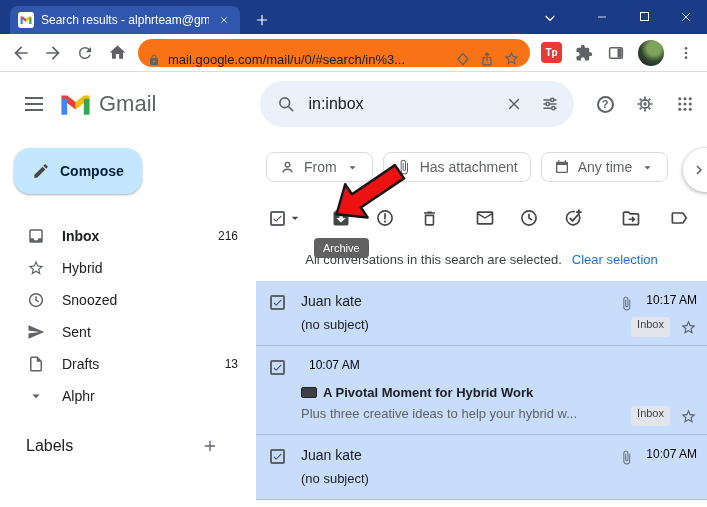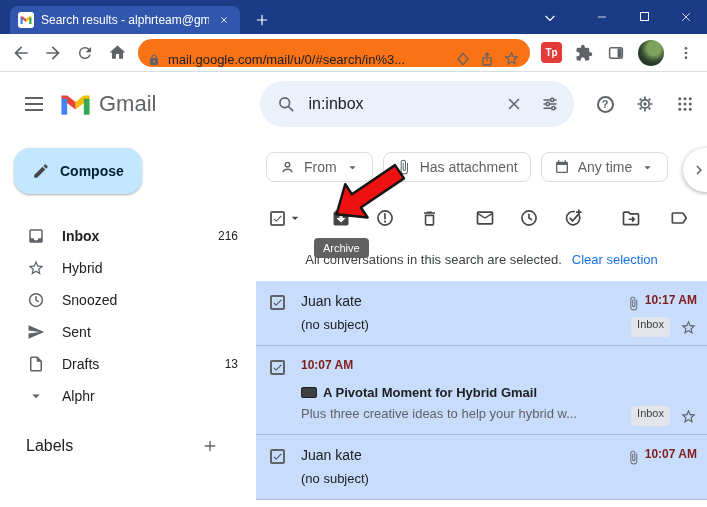--- a/index.html
+++ b/index.html
@@ -74,21 +74,21 @@
 
   .banner{display:flex;justify-content:center;align-items:baseline;gap:10px;padding:16px 0 14px;font-size:13px;color:#3c4043}
   .banner-link{color:#1a73e8;font-weight:500}
 
   .row{background:#c8ddfb;display:flex;padding:12px 10px 8px 14px;border-bottom:1px solid rgba(32,33,36,.18)}
   .row .cb{margin-top:2px;margin-right:16px;flex:0 0 auto}
   .row-body{flex:1;min-width:0;display:flex;flex-direction:column;gap:4px}
   .rline{display:flex;min-height:20px}
   .sender{font-size:14px;color:#202124;flex:1;white-space:nowrap;overflow:hidden}
   .clip{color:#5f6368;margin-right:4px;display:grid;place-items:center}
-  .time{font-size:12px;font-weight:700;color:#7f1d1d;margin-left:0;white-space:nowrap}
+  .time{font-size:12px;font-weight:400;color:#000000;margin-left:8px;white-space:nowrap}
   .subject{font-size:13px;color:#202124;flex:1;white-space:nowrap;overflow:hidden}
   .subject-bold{font-size:13px;font-weight:700;color:#202124;flex:1;display:flex;align-items:center;gap:6px;white-space:nowrap;overflow:hidden}
   .snippet{font-size:13px;color:#5f6368;flex:1;white-space:nowrap;overflow:hidden;text-overflow:ellipsis}
   .badge{background:#e2e5e9;color:#3c4043;font-size:11px;padding:1px 6px;border-radius:4px;margin:0 10px 0 8px;flex:0 0 auto}
   .rstar{color:#5f6368;display:grid;place-items:center;flex:0 0 auto}
   .img-thumb{width:16px;height:11px;background:#3c4043;border-radius:2px;flex:0 0 auto;border:1px solid #202124}
 
   .red-arrow{position:absolute;left:326px;top:158px;z-index:50;pointer-events:none}
 </style>
 </head>
@@ -509,21 +509,21 @@
                 <path fill="#3c4043" d="M9 16.17L4.83 12l-1.42 1.41L9 19 21 7l-1.41-1.41z"></path>
               </svg>
           </span>
           <div class="row-body">
             <div class="rline">
               <span class="time">10:07 AM</span>
             </div>
             <div class="rline">
               <span class="subject-bold">
                 <span class="img-thumb"></span>
-                <span>A Pivotal Moment for Hybrid Gmail</span>
+                <span>A Pivotal Moment for Hybrid Work</span>
               </span>
             </div>
             <div class="rline">
               <span class="snippet">Plus three creative ideas to help your hybrid w...</span>
               <span class="badge">Inbox</span>
               <span class="rstar">
                   <svg width="17" height="17" viewBox="0 0 24 24">
                     <path fill="currentColor" d="M22 9.24l-7.19-.62L12 2 9.19 8.63 2 9.24l5.46 4.73L5.82 21 12 17.27 18.18 21l-1.63-7.03L22 9.24zM12 15.4l-3.76 2.27 1-4.28-3.32-2.88 4.38-.38L12 6.1l1.71 4.04 4.38.38-3.32 2.88 1 4.28L12 15.4z"></path>
                   </svg>
                 </span>

